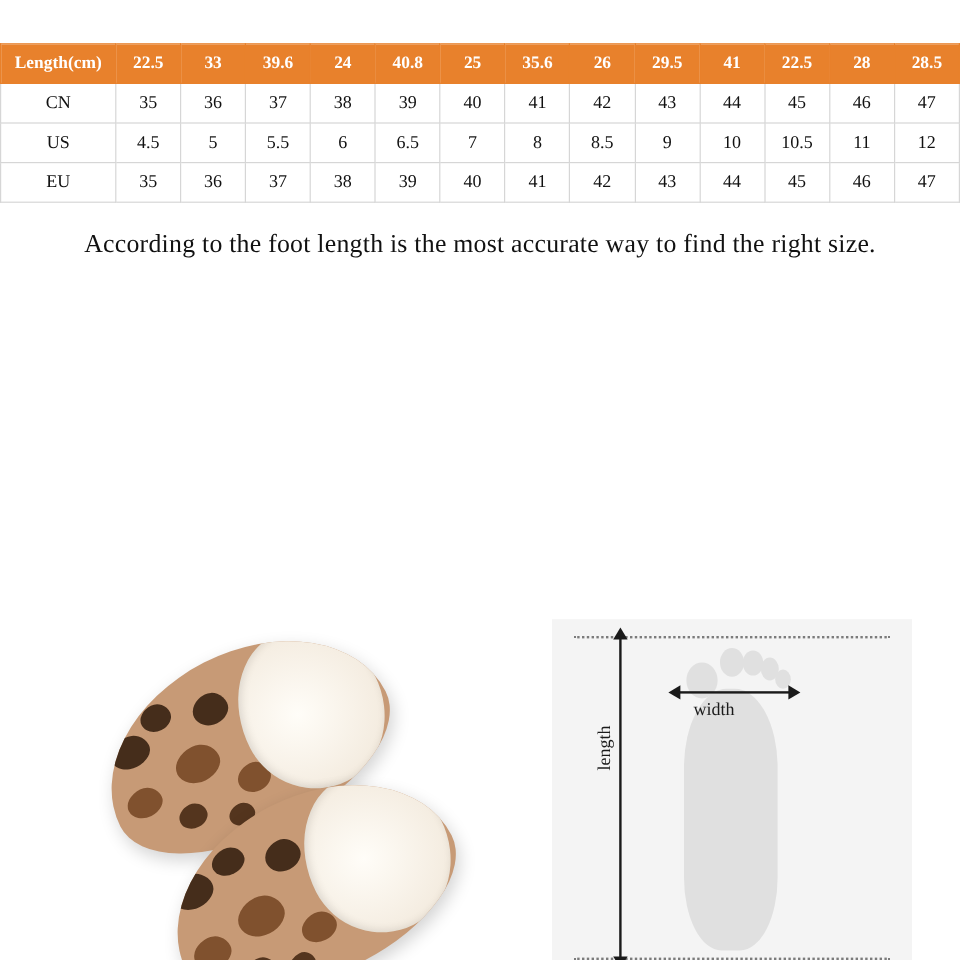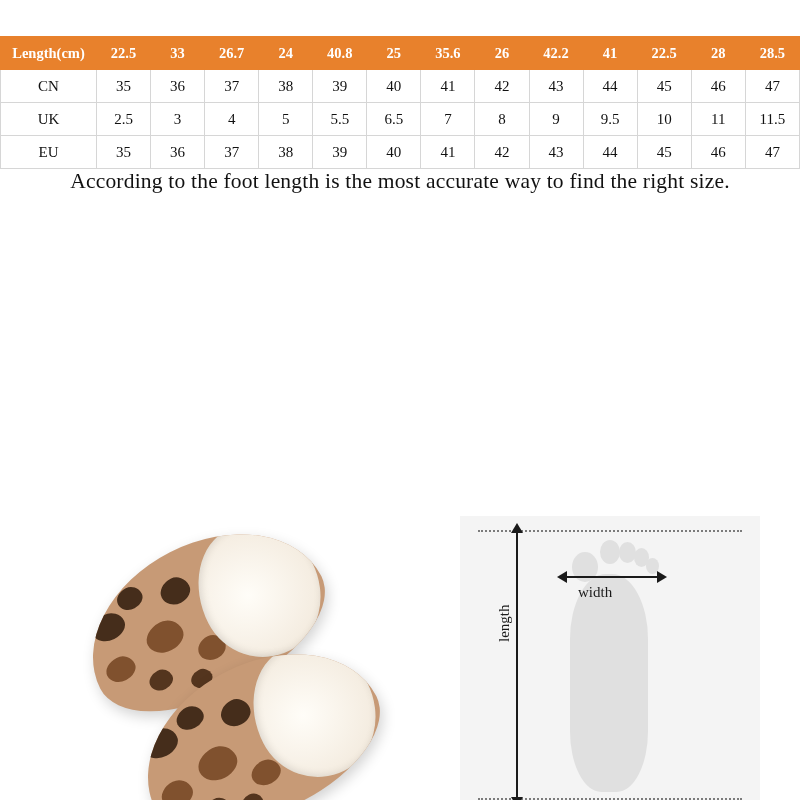--- a/index.html
+++ b/index.html
@@ -64,20 +64,21 @@
     font-weight: normal;
     font-size: 15px;
   }
   col.first { width: 96px; }
   
   .note {
     text-align: center;
     font-family: "Liberation Serif", serif;
     font-size: 21.5px;
     color: #111111;
+    margin-top: 22px;
     letter-spacing: 0.2px;
   }
   
   .bottom {
     position: absolute;
     left: 0;
     top: 470px;
     width: 800px;
     height: 330px;
     text-align: center;
@@ -246,27 +247,27 @@
     <table class="size-chart">
       <colgroup>
         <col class="first">
       </colgroup>
       <tbody>
 
         <tr class="head">
           <td class="rowlabel">Length(cm)</td>
           <td>22.5</td>
           <td>33</td>
-          <td>26.7</td>
+          <td>39.6</td>
           <td>24</td>
           <td>40.8</td>
           <td>25</td>
           <td>35.6</td>
           <td>26</td>
-          <td>42.2</td>
+          <td>29.5</td>
           <td>41</td>
           <td>22.5</td>
           <td>28</td>
           <td>28.5</td>
         </tr>
 
 
         <tr>
           <td class="rowlabel">CN</td>
           <td>35</td>
@@ -277,37 +278,37 @@
           <td>40</td>
           <td>41</td>
           <td>42</td>
           <td>43</td>
           <td>44</td>
           <td>45</td>
           <td>46</td>
           <td>47</td>
         </tr>
 
-
         <tr>
-          <td class="rowlabel">UK</td>
-          <td>2.5</td>
-          <td>3</td>
-          <td>4</td>
+          <td class="rowlabel">US</td>
+          <td>4.5</td>
           <td>5</td>
           <td>5.5</td>
+          <td>6</td>
           <td>6.5</td>
           <td>7</td>
           <td>8</td>
+          <td>8.5</td>
           <td>9</td>
-          <td>9.5</td>
           <td>10</td>
+          <td>10.5</td>
           <td>11</td>
-          <td>11.5</td>
+          <td>12</td>
         </tr>
+
 
         <tr>
           <td class="rowlabel">EU</td>
           <td>35</td>
           <td>36</td>
           <td>37</td>
           <td>38</td>
           <td>39</td>
           <td>40</td>
           <td>41</td>

